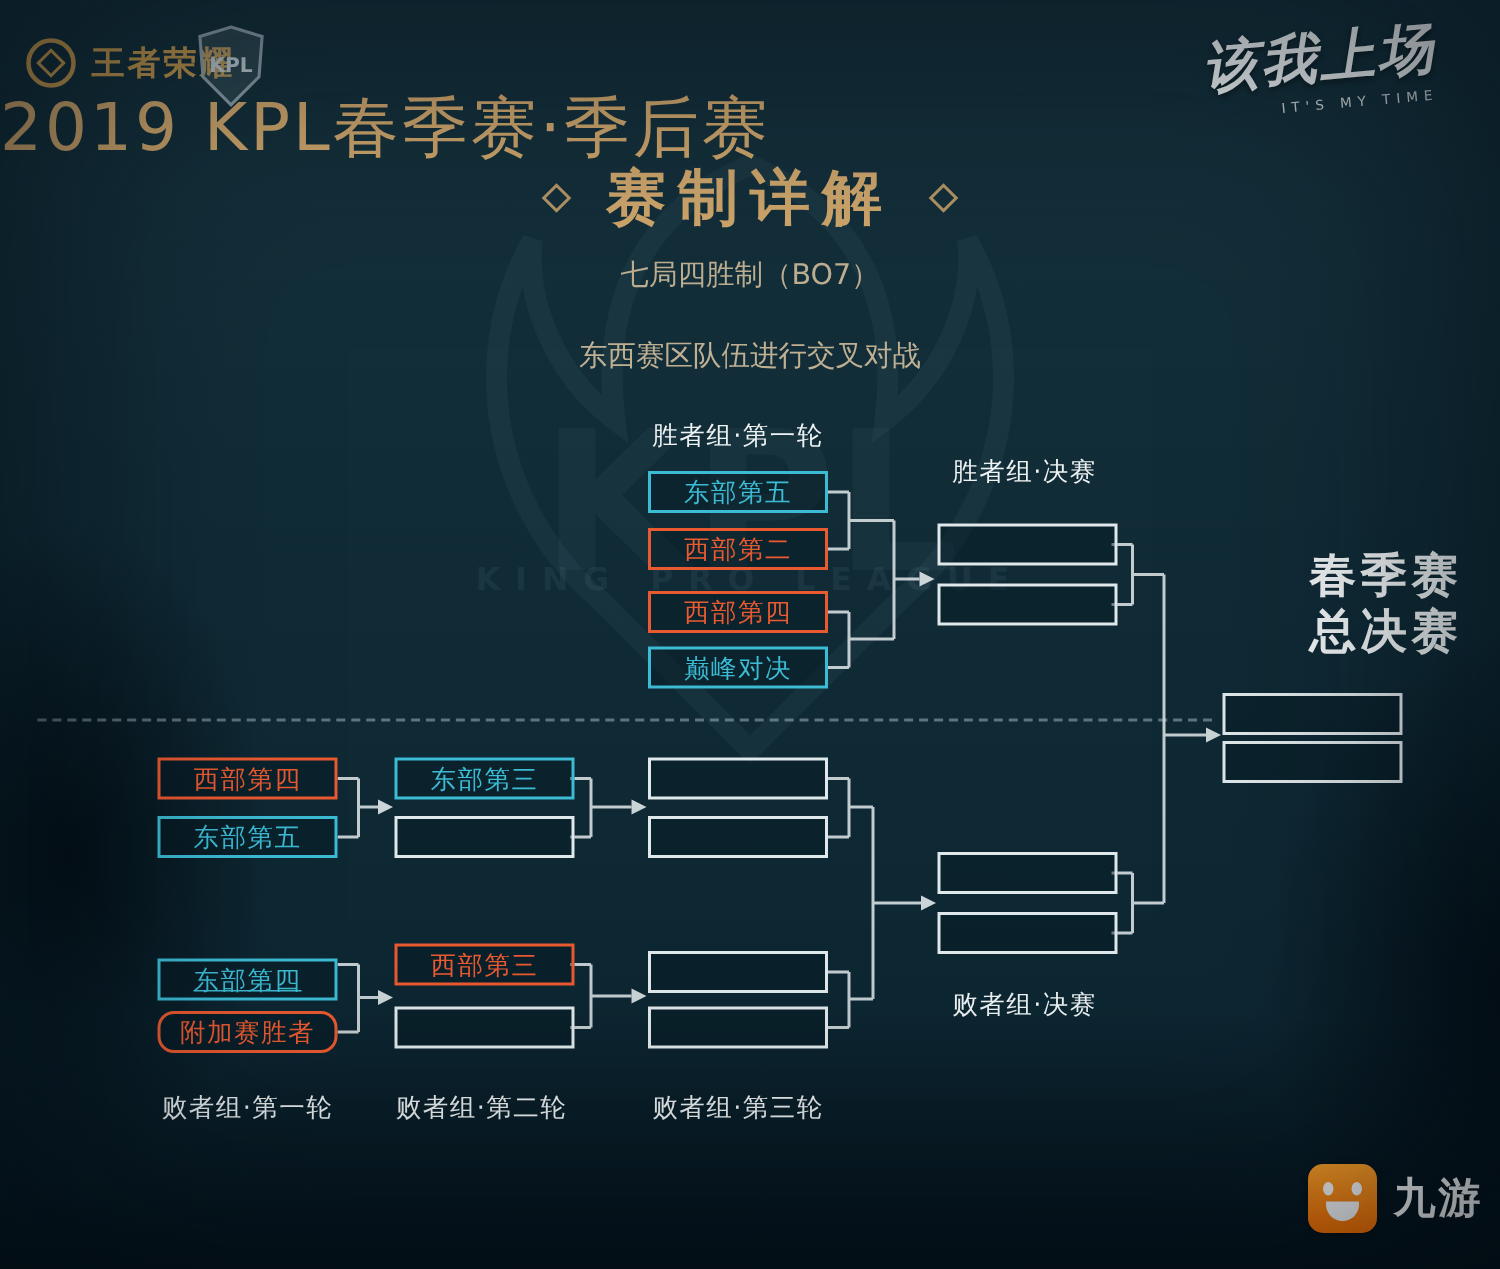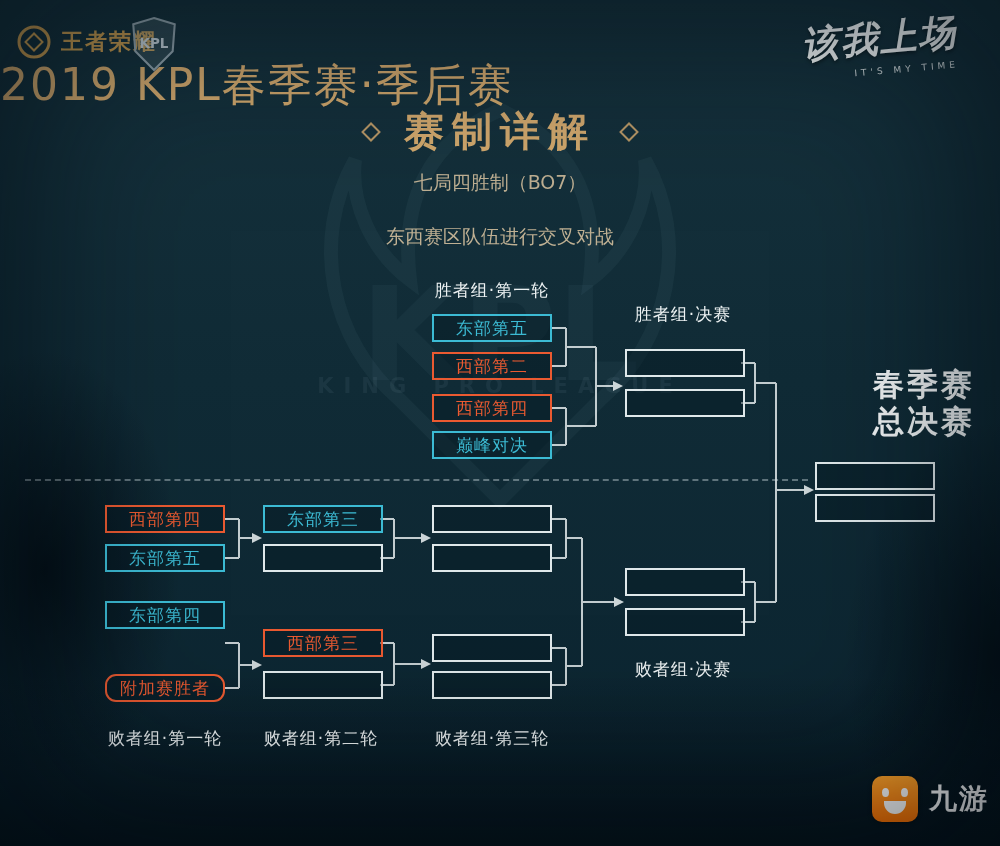--- a/index.html
+++ b/index.html
@@ -48,21 +48,21 @@
   .tbox{position:absolute;width:116px;height:24px;border:2px solid #dfe8ea;
          display:flex;align-items:center;justify-content:center;font-size:17px;letter-spacing:1px;
          background:rgba(6,26,35,.45);}
   .teal{border-color:var(--teal,#3cbbd4);color:var(--teal,#3cbbd4);}
   .orange{border-color:var(--orange,#ea5a31);color:var(--orange,#ea5a31);}
   .b-w1{left:432px;top:314px;} .b-w2{left:432px;top:352px;}
   .b-w3{left:432px;top:394px;} .b-w4{left:432px;top:431px;}
   .b-wf1{left:625px;top:349px;} .b-wf2{left:625px;top:389px;}
   .b-gf1{left:815px;top:462px;} .b-gf2{left:815px;top:494px;}
   .b-l1a{left:105px;top:505px;} .b-l1b{left:105px;top:544px;}
-  .b-l1c{left:105px;top:601px;} .b-l1d{left:105px;top:674px;border-radius:11px;}
+  .b-l1c{left:105px;top:639px;text-decoration:underline;} .b-l1d{left:105px;top:674px;border-radius:11px;}
   .b-l2a{left:263px;top:505px;} .b-l2b{left:263px;top:544px;}
   .b-l2c{left:263px;top:629px;} .b-l2d{left:263px;top:671px;}
   .b-l3a{left:432px;top:505px;} .b-l3b{left:432px;top:544px;}
   .b-l3c{left:432px;top:634px;} .b-l3d{left:432px;top:671px;}
   .b-lf1{left:625px;top:568px;} .b-lf2{left:625px;top:608px;}
   
   .connectors{position:absolute;left:0;top:0;pointer-events:none;}
   .divider{position:absolute;left:25px;top:479px;width:783px;border-top:2px dashed rgba(215,228,232,.4);}
   
   .jy{position:absolute;left:872px;top:776px;display:flex;align-items:center;gap:11px;}

